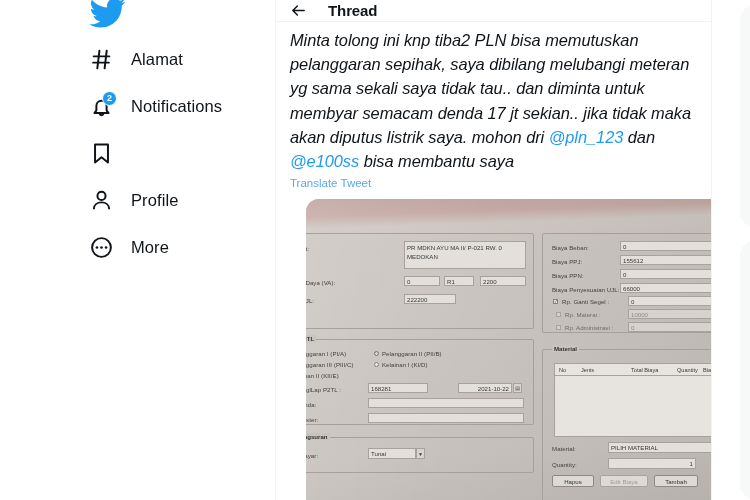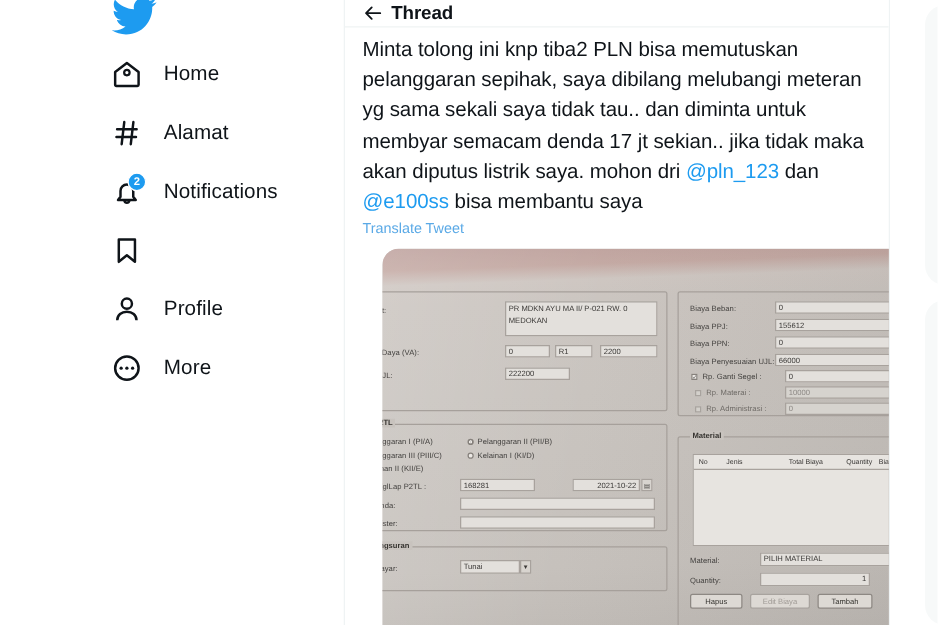--- a/index.html
+++ b/index.html
@@ -51,29 +51,29 @@
     border-left: 1px solid #eff3f4; border-right: 1px solid #eff3f4;
     background: #fff; overflow: hidden;
   }
   #thread-header {
     height: 22px; display: flex; align-items: center;
     border-bottom: 1px solid #eff3f4; background: rgba(255,255,255,0.92);
     padding-left: 14px;
   }
   #back-arrow { width: 17px; height: 17px; cursor: pointer; flex: 0 0 17px; }
   #thread-title {
-    margin-left: 6px; font-size: 15px; font-weight: 700; color: #0f1419;
+    margin-left: 21px; font-size: 15px; font-weight: 700; color: #0f1419;
     letter-spacing: -0.1px;
   }
   #tweet-body {
     padding: 6px 14px 0 14px;
   }
   #tweet-text {
     font-size: 16.4px; line-height: 24.2px; color: #0f1419;
-    letter-spacing: -0.05px; word-spacing: 0px;
+    letter-spacing: -0.05px; word-spacing: 0px; font-style: italic;
   }
   .mention { color: #1d9bf0; cursor: pointer; }
   #translate-link {
     display: inline-block; margin-top: 2px;
     font-size: 11.5px; color: #5aa9e6; cursor: pointer;
   }
 
   
   #photo-wrap {
     position: relative; margin: 8px 0 0 16px;
@@ -164,29 +164,20 @@
   <nav id="sidebar">
 
     <div id="twitter-logo">
       <svg viewBox="0 0 24 24" width="38" height="38" fill="#1d9bf0">
         <path d="M23.643 4.937c-.835.37-1.732.62-2.675.733.962-.576 1.7-1.49 2.048-2.578-.9.534-1.897.922-2.958 1.13-.85-.904-2.06-1.47-3.4-1.47-2.572 0-4.658 2.086-4.658 4.66 0 .364.042.718.12 1.06-3.873-.195-7.304-2.05-9.602-4.868-.4.69-.63 1.49-.63 2.342 0 1.616.823 3.043 2.072 3.878-.764-.025-1.482-.234-2.11-.583v.06c0 2.257 1.605 4.14 3.737 4.568-.392.106-.803.162-1.227.162-.3 0-.593-.028-.877-.082.593 1.85 2.313 3.198 4.352 3.234-1.595 1.25-3.604 1.995-5.786 1.995-.376 0-.747-.022-1.112-.065 2.062 1.323 4.51 2.093 7.14 2.093 8.57 0 13.255-7.098 13.255-13.254 0-.2-.005-.402-.014-.602.91-.658 1.7-1.477 2.323-2.41z"></path>
       </svg>
     </div>
 
     <div class="nav">
 
-      <div class="nav-item">
-        <span class="nav-icon">
-          <svg viewBox="0 0 24 24" width="25" height="25" fill="none" stroke="#0f1419" stroke-width="1.9" stroke-linejoin="round">
-            <path d="M3 10.2 12 3.3l9 6.9V20a.9.9 0 0 1-.9.9H3.9A.9.9 0 0 1 3 20z"></path>
-            <circle cx="12" cy="10.6" r="2.1" stroke-width="1.7"></circle>
-          </svg>
-        </span>
-        <span class="nav-label">Home</span>
-      </div>
 
       <div class="nav-item">
         <span class="nav-icon">
           <svg viewBox="0 0 24 24" width="25" height="25" fill="none" stroke="#0f1419" stroke-width="1.9" stroke-linecap="round">
             <path d="M4.5 9h15M4 15h15M10 3.5 8 20.5M17 3.5l-2 17"></path>
           </svg>
         </span>
         <span class="nav-label">Alamat</span>
       </div>
 

